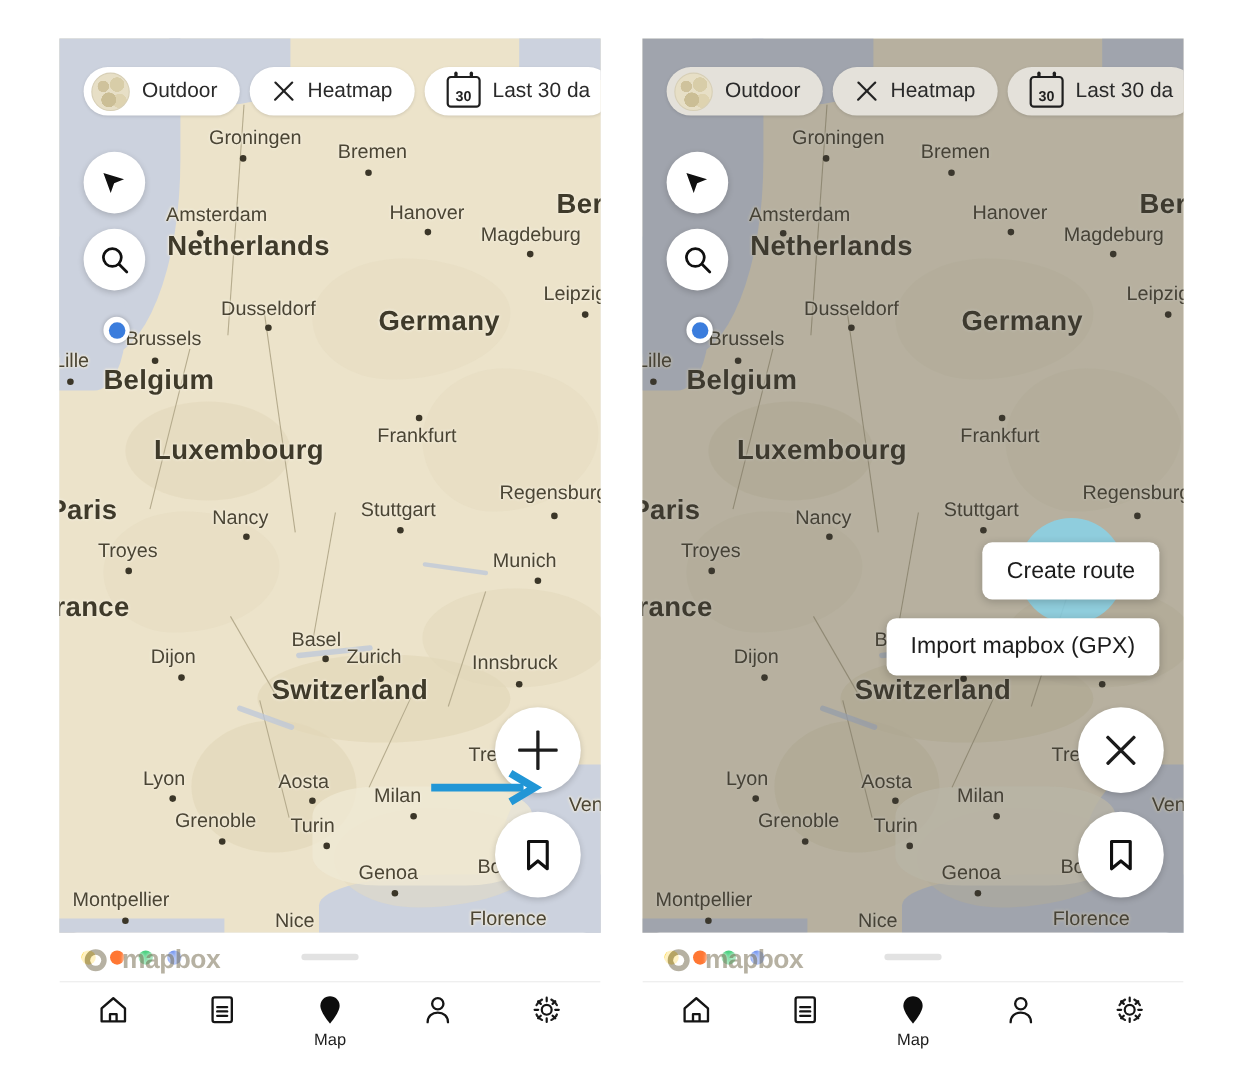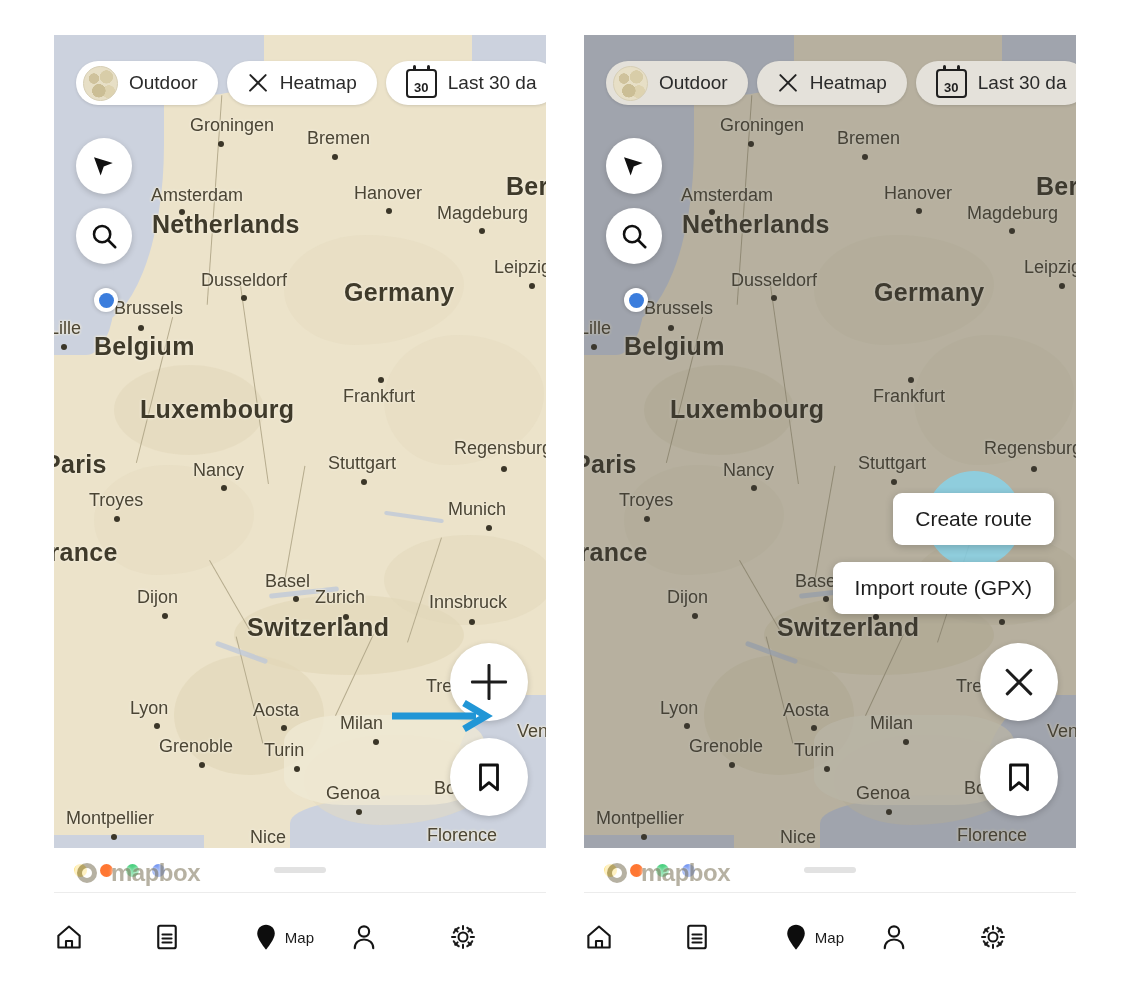--- a/index.html
+++ b/index.html
@@ -103,21 +103,21 @@
   
   .chrome{position:absolute;left:0;top:813px;width:492px;height:44px;background:#fff;
       border-top-left-radius:16px;border-top-right-radius:16px;display:flex;align-items:center;}
   .dots{display:flex;gap:13px;margin-left:20px;}
   .dots i{width:13px;height:13px;border-radius:50%;display:block;}
   .grabber{position:absolute;left:50%;transform:translateX(-50%);width:52px;height:6px;border-radius:3px;background:#e2e2e2;}
 
   
   .tabbar{position:absolute;left:0;top:857px;width:492px;height:68px;background:#fff;border-top:1px solid #ececec;
       border-bottom:1px solid #ececec;display:flex;align-items:flex-start;}
-  .tab{flex:1;display:flex;flex-direction:row;align-items:center;justify-content:flex-start;padding-top:10px;gap:4px;height:100%;}
+  .tab{flex:1;display:flex;flex-direction:column;align-items:center;justify-content:flex-start;padding-top:10px;gap:4px;height:100%;}
   .tab-label{font-size:15px;color:#1c1c1c;}
   .tab svg{display:block;}
 </style>
 </head>
 <body>
 
 <div class="stage">
 
   <div class="phone left">
 
@@ -462,21 +462,21 @@
         <circle cx="10.5" cy="10.5" r="6.5"></circle>
           <line x1="15.4" y1="15.4" x2="21" y2="21" stroke-linecap="round"></line>
       </svg>
     </div>
 
     <div class="menu" style="top:458px;text-align:right;">
       <div style="position:relative;display:flex;align-items:center;justify-content:center;">
         <span class="tap-ring"></span>
         <div class="menu-item">Create route</div>
       </div>
-      <div class="menu-item">Import route (GPX)</div>
+      <div class="menu-item">Import mapbox (GPX)</div>
     </div>
 
     <div class="fab lg fab-add">
       <span class="xbig"></span>
     </div>
     <div class="fab lg fab-save">
       <svg width="34" height="34" viewBox="0 0 24 24" fill="none" stroke="#101010" stroke-width="2">
         <path d="M6 3.5 h12 v17.5 l-6 -5 l-6 5 Z" stroke-linejoin="round"></path>
       </svg>
     </div>

